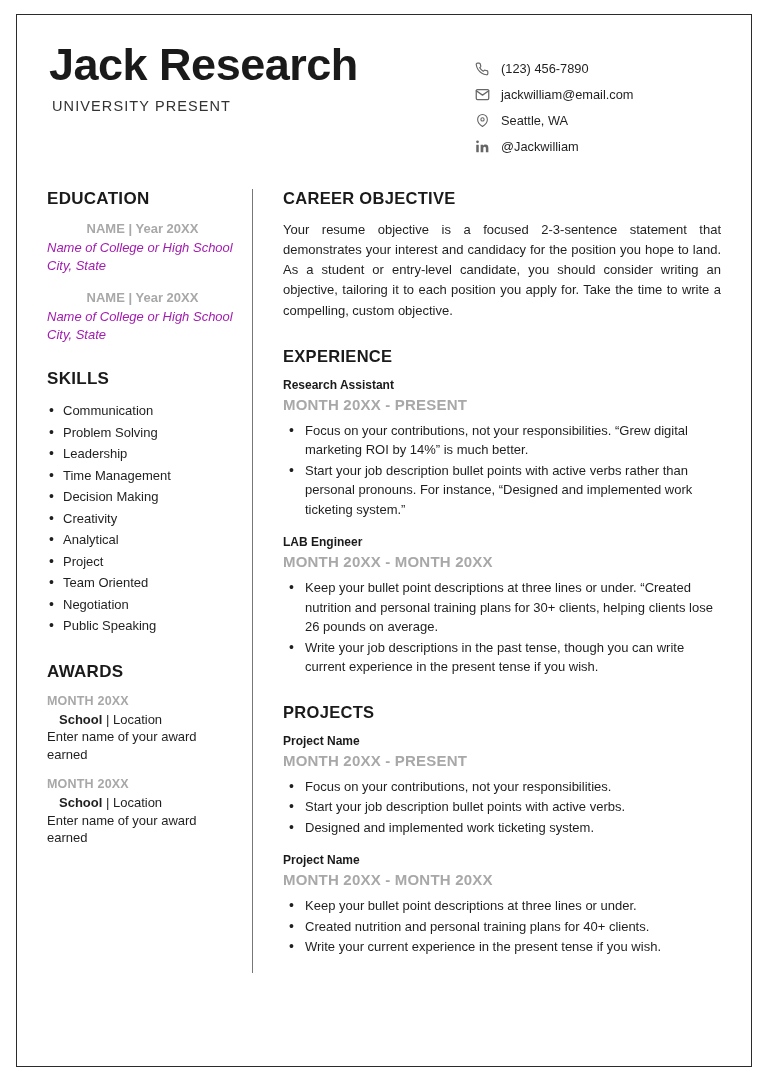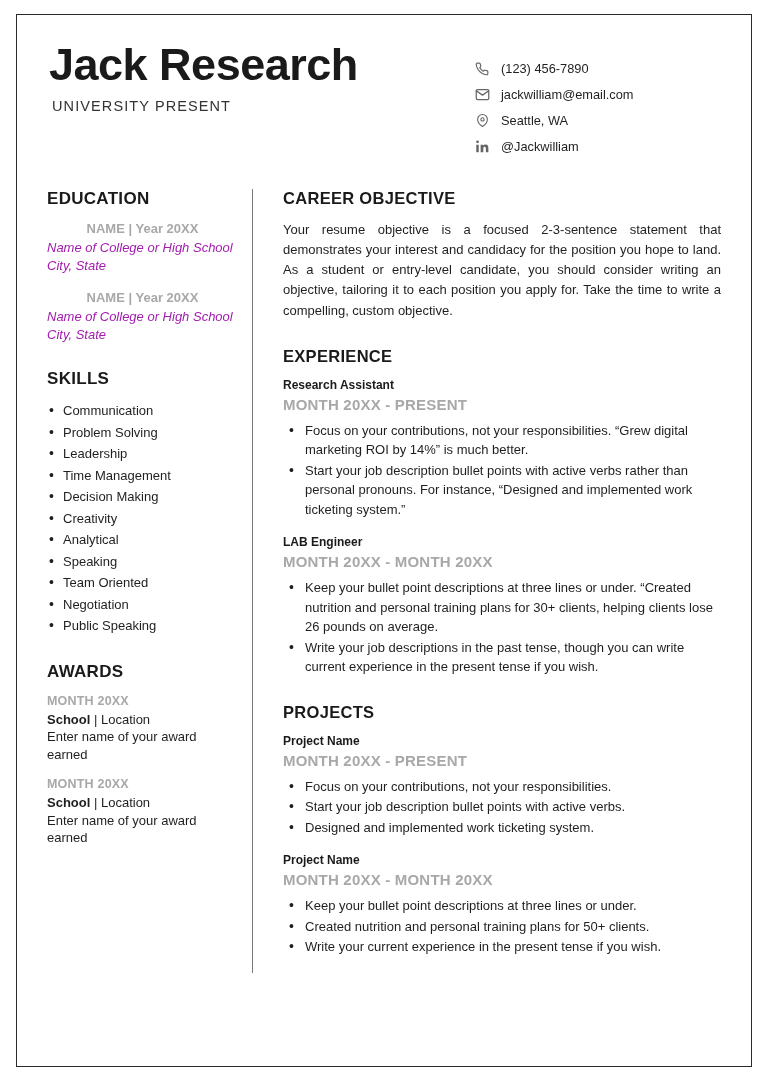--- a/index.html
+++ b/index.html
@@ -145,20 +145,21 @@
     font-size: 12.5px;
     font-weight: bold;
     color: #a8a8a8;
     letter-spacing: 0.2px;
     margin-bottom: 3px;
   }
   .award-school {
     font-size: 13px;
     color: #1f1f1f;
     line-height: 1.35;
+    margin-left: 12px;
   }
   .award-school b { font-weight: bold; }
   .award-desc {
     font-size: 13px;
     color: #1f1f1f;
     line-height: 1.35;
   }
 
   .para {
     font-size: 13px;
@@ -266,21 +267,21 @@
         <div class="sec">
           <div class="sec-title">SKILLS</div>
           <ul class="bullets">
             <li>Communication</li>
             <li>Problem Solving</li>
             <li>Leadership</li>
             <li>Time Management</li>
             <li>Decision Making</li>
             <li>Creativity</li>
             <li>Analytical</li>
-            <li>Speaking</li>
+            <li>Project</li>
             <li>Team Oriented</li>
             <li>Negotiation</li>
             <li>Public Speaking</li>
           </ul>
         </div>
 
         <div class="sec">
           <div class="sec-title">AWARDS</div>
 
           <div class="award-item">
@@ -344,21 +345,21 @@
               <li>Start your job description bullet points with active verbs.</li>
               <li>Designed and implemented work ticketing system.</li>
             </ul>
           </div>
 
           <div class="job">
             <div class="job-title">Project Name</div>
             <div class="job-dates">MONTH 20XX - MONTH 20XX</div>
             <ul class="bullets">
               <li>Keep your bullet point descriptions at three lines or under.</li>
-              <li>Created nutrition and personal training plans for 50+ clients.</li>
+              <li>Created nutrition and personal training plans for 40+ clients.</li>
               <li>Write your current experience in the present tense if you wish.</li>
             </ul>
           </div>
         </div>
 
       </div>
     </div>
 
   </div>
 </div>

